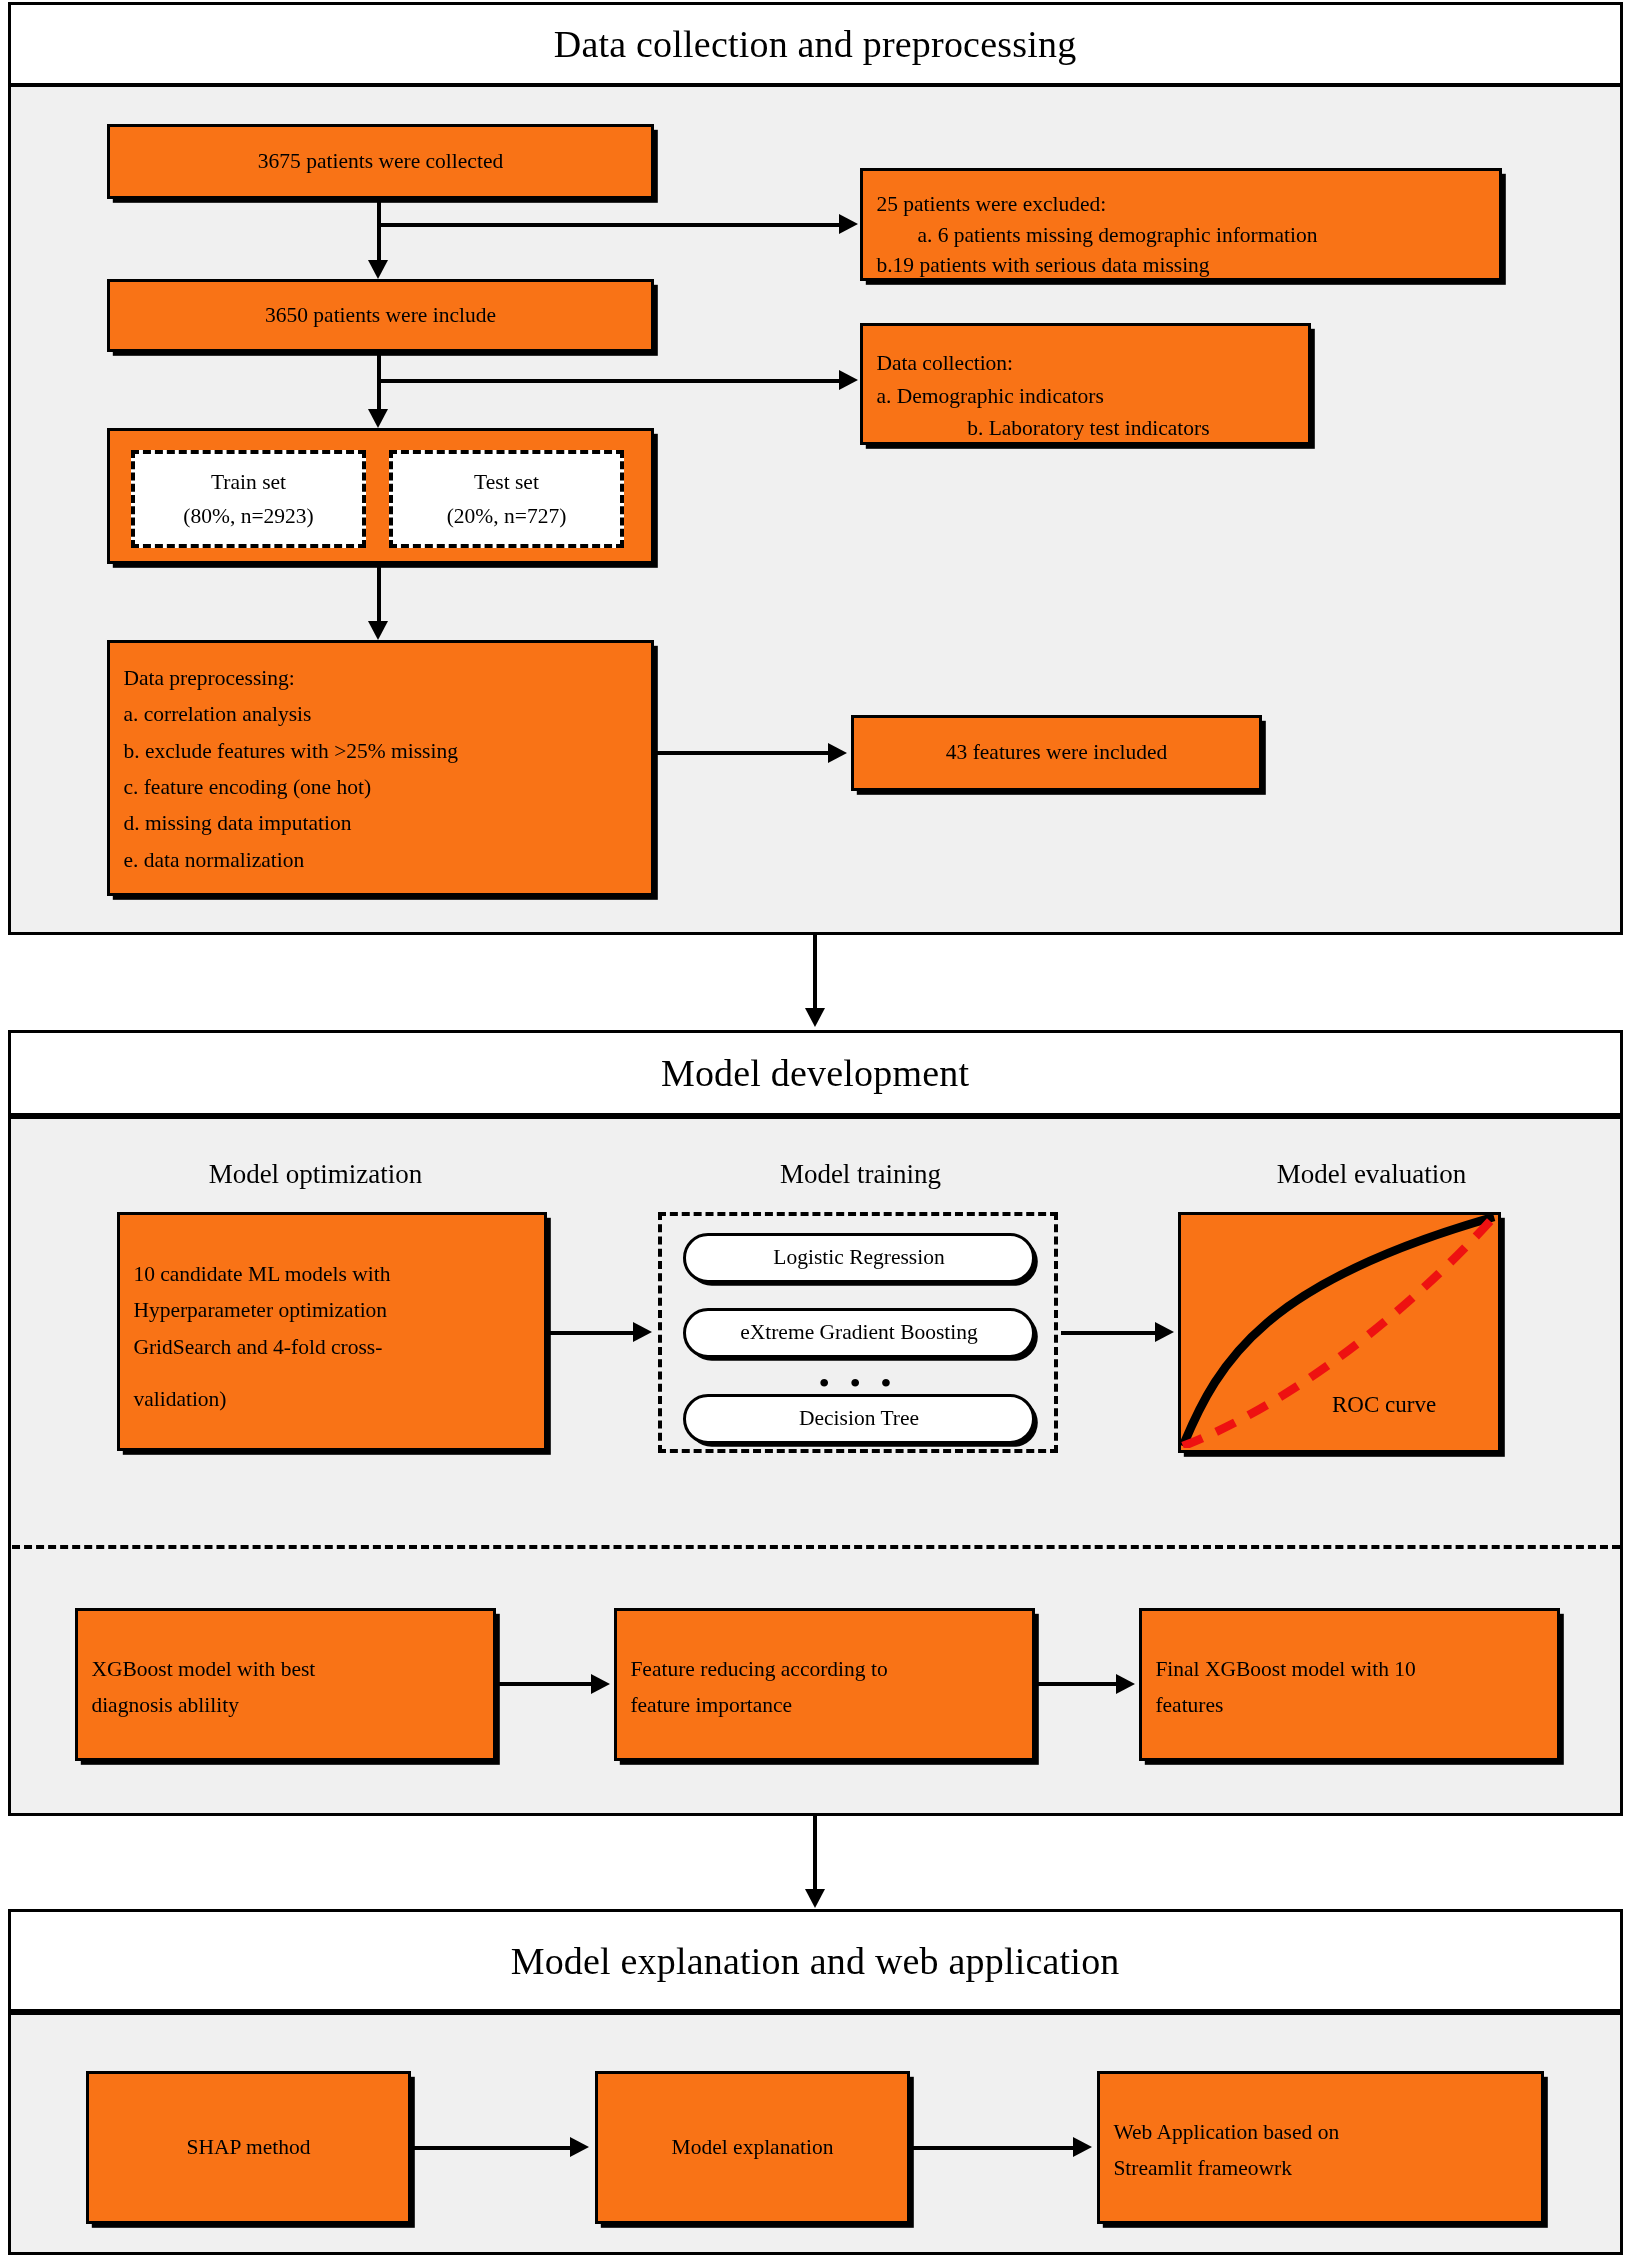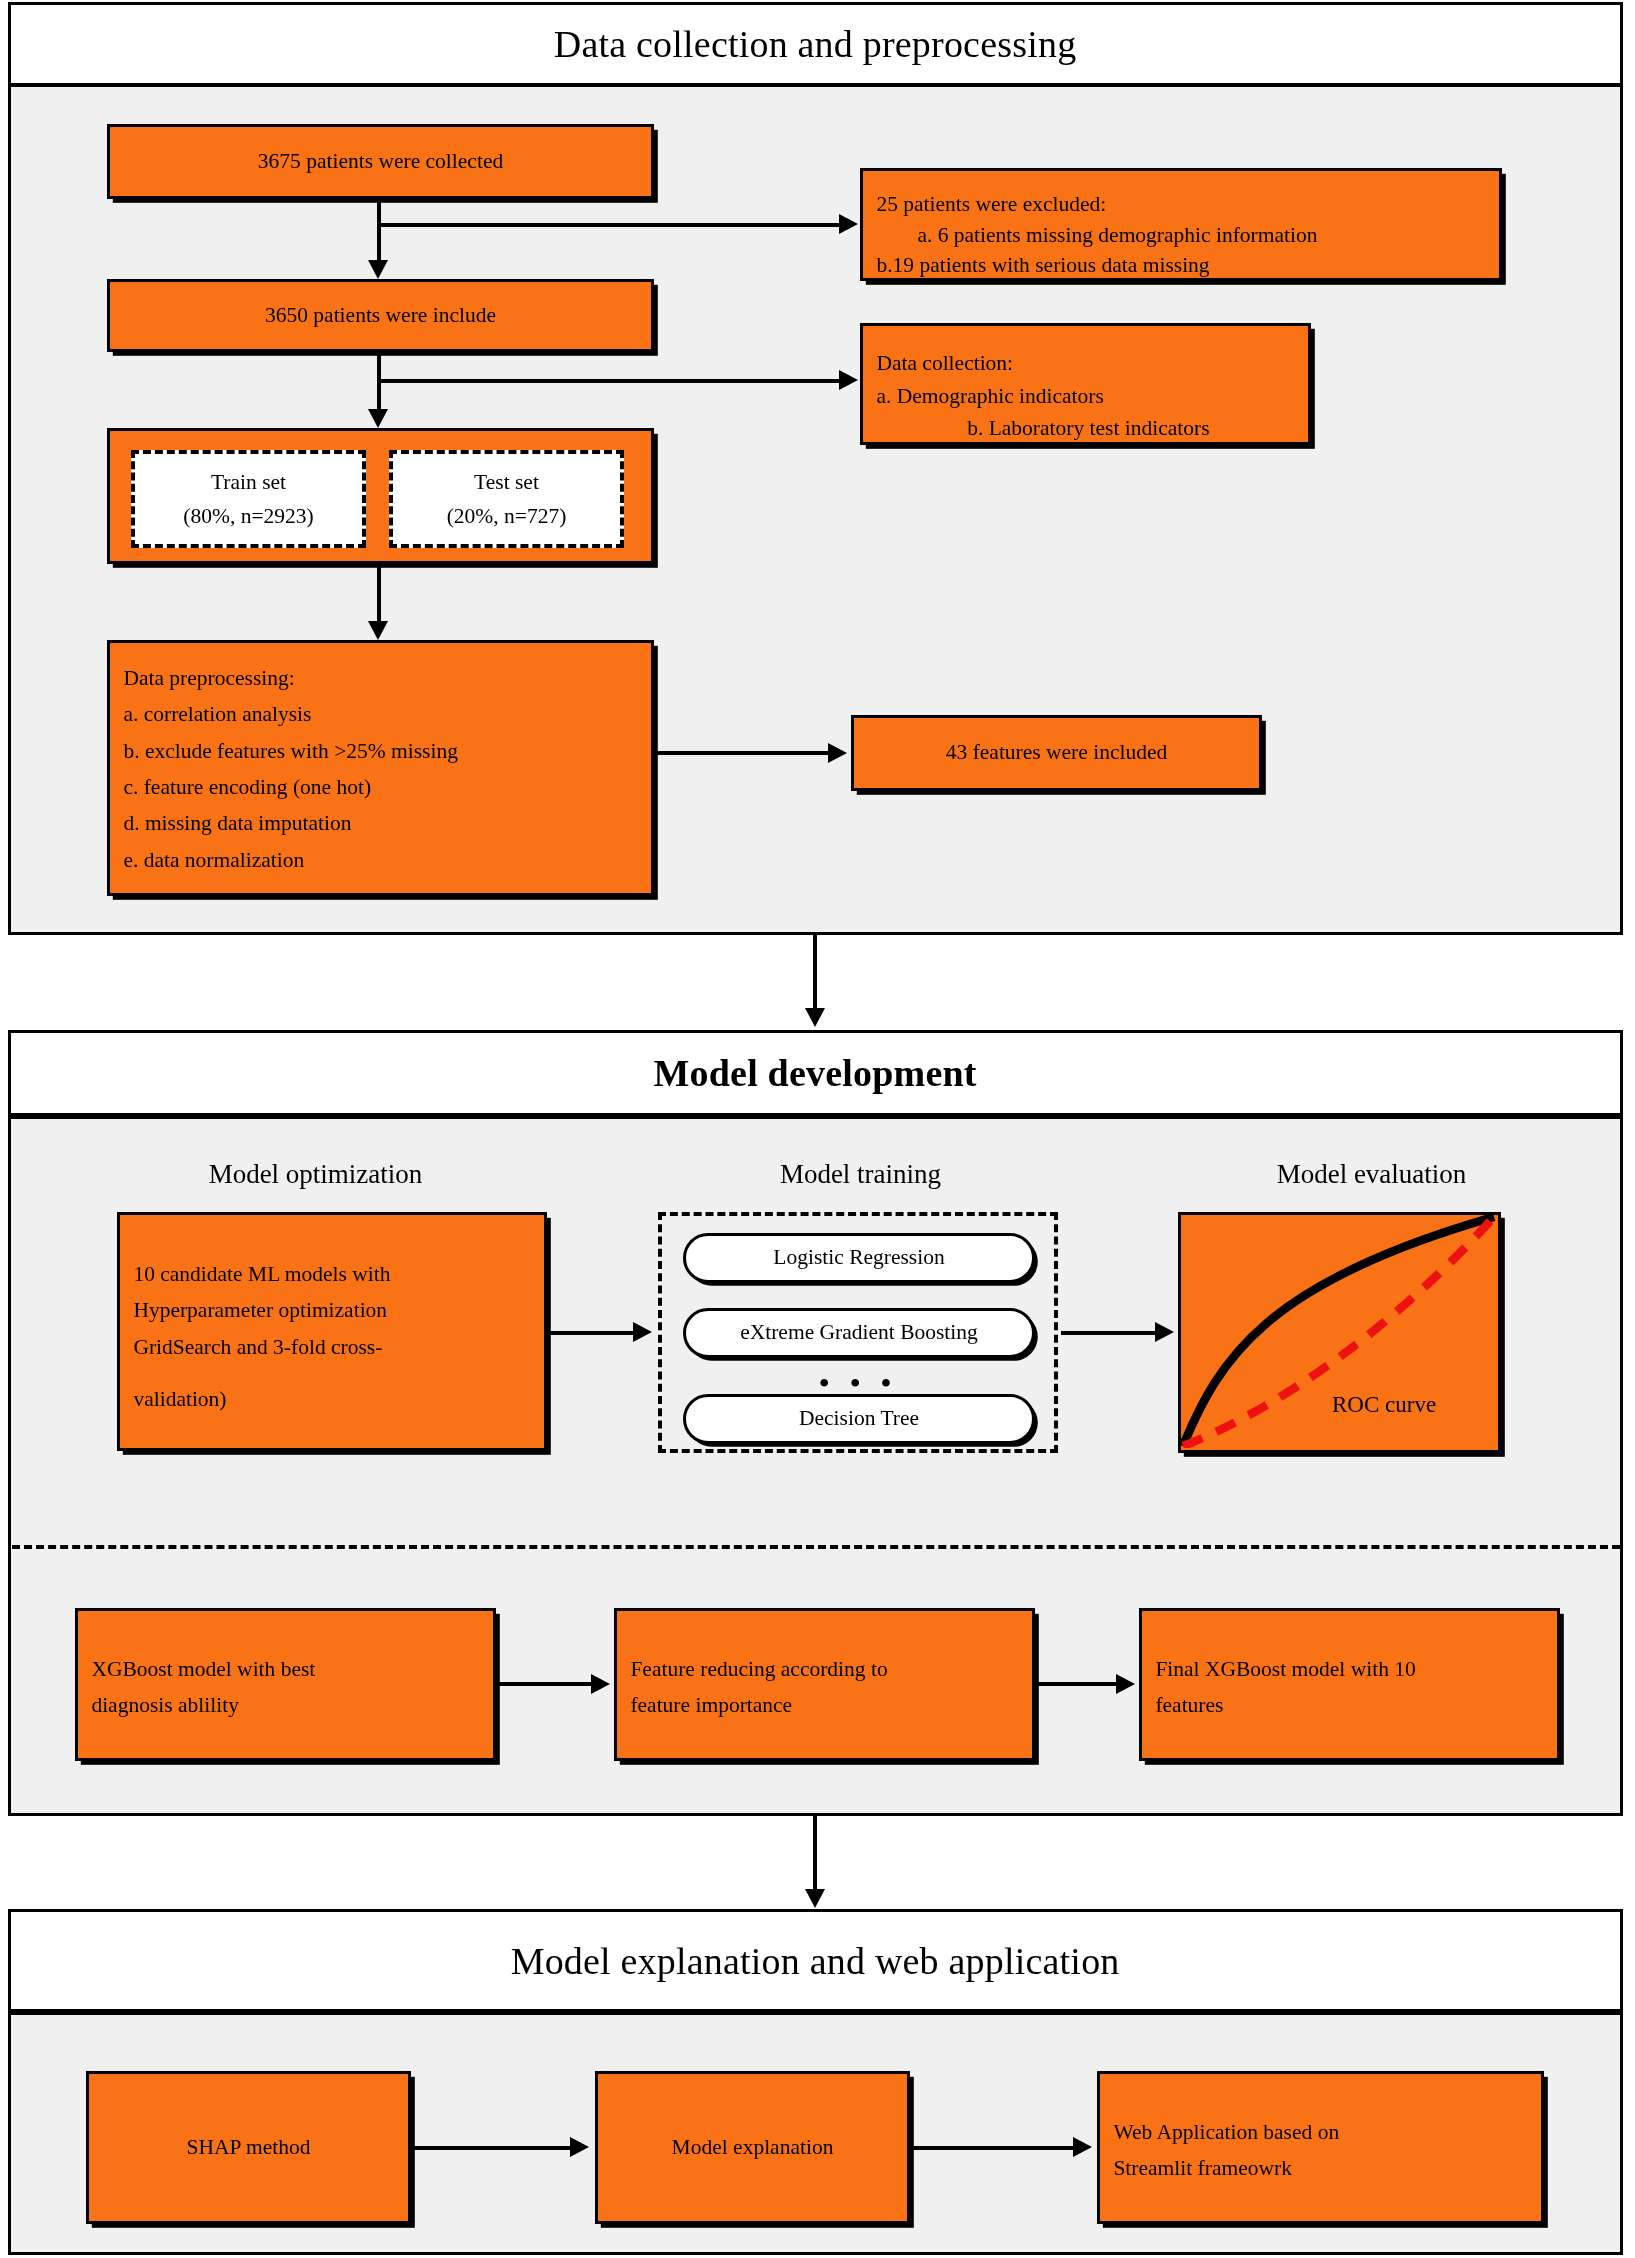--- a/index.html
+++ b/index.html
@@ -116,34 +116,34 @@
 
 <div class="vline" style="left:377px;top:564px;height:59px;"></div>
 <div class="arrow-d" style="left:368px;top:621px;"></div>
 
 <div class="hline" style="left:654px;top:751px;width:176px;"></div>
 <div class="arrow-r" style="left:828px;top:743px;"></div>
 
 <div class="vline" style="left:813px;top:935px;height:75px;"></div>
 <div class="arrow-d" style="left:805px;top:1008px;"></div>
 
-<div class="section-title" style="left:7.6px;top:1030px;width:1615px;height:86px;font-weight:bold;">
+<div class="section-title" style="left:7.6px;top:1030px;width:1615px;height:86px;">
   <span>Model development</span>
 </div>
 
 <div class="section" style="left:7.6px;top:1116px;width:1615px;height:700px;"></div>
 
 <div class="caption" style="left:115px;top:1161px;width:401px;">Model optimization</div>
 <div class="caption" style="left:660px;top:1161px;width:401px;">Model training</div>
 <div class="caption" style="left:1171px;top:1161px;width:401px;">Model evaluation</div>
 
 <div class="box" style="left:117px;top:1212px;width:430px;height:239px;">
   <div class="txt" style="top:43px;transform:none;">10 candidate ML models with</div>
   <div class="txt" style="top:79px;transform:none;">Hyperparameter optimization</div>
-  <div class="txt" style="top:116px;transform:none;">GridSearch and  3-fold cross-</div>
+  <div class="txt" style="top:116px;transform:none;">GridSearch and  4-fold cross-</div>
   <div class="txt" style="top:168px;transform:none;">validation)</div>
 </div>
 
 <div class="dashcontainer" style="left:658px;top:1212px;width:400px;height:241px;">
   <div class="pill" style="left:21px;top:17px;width:352px;height:50px;">
     <span>Logistic Regression</span>
   </div>
   <div class="pill" style="left:21px;top:92px;width:352px;height:50px;">
     <span>eXtreme Gradient Boosting</span>
   </div>

